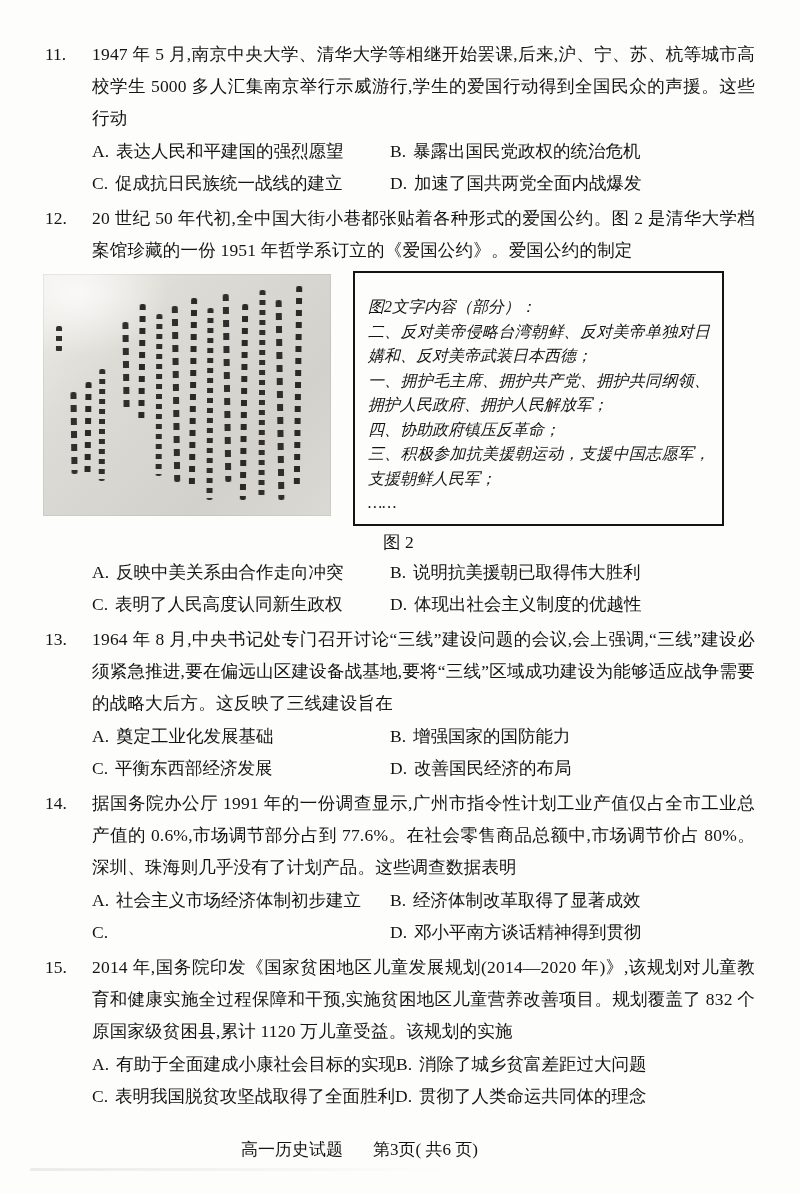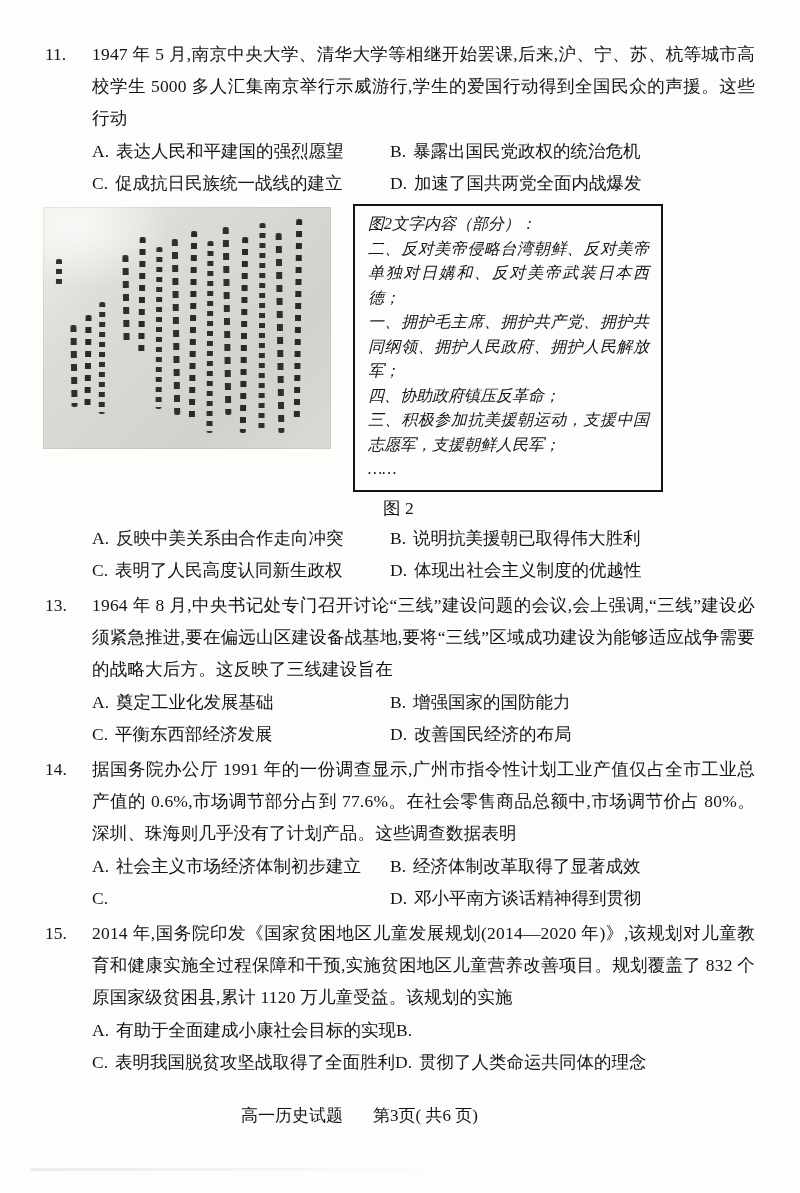--- a/index.html
+++ b/index.html
@@ -44,23 +44,23 @@
   .manuscript i{
     position:absolute;width:6px;border-radius:2px;
     filter:blur(.3px);display:block;
   }
   .v1{background-image:repeating-linear-gradient(180deg,rgba(28,26,23,.92) 0 6px,transparent 6px 12px);transform:rotate(.7deg)}
   .v2{background-image:repeating-linear-gradient(180deg,rgba(24,23,21,.88) 0 7px,transparent 7px 13px);transform:rotate(-.8deg)}
   .v3{background-image:repeating-linear-gradient(180deg,rgba(30,28,25,.9) 0 5px,transparent 5px 10px);transform:rotate(.3deg)}
 
   .fig-right{margin-left:22px;flex:none}
   .fig-box{
-    box-sizing:border-box;width:310px;min-height:238px;
+    box-sizing:border-box;width:371px;min-height:238px;
     border:2px solid #141414;
-    padding:6px 12px 8px 13px;
+    padding:22px 12px 8px 13px;
     font-style:italic;
     font-size:16px;line-height:24.5px;
     text-align:justify;
   }
   .fig-box p{margin:0}
   .fig-caption{margin:5px 0 0 30px;font-size:17.5px;line-height:22px}
 
   
   .page-footer{
     margin-top:26px;text-align:center;font-size:17px;line-height:24px;
@@ -103,20 +103,21 @@
             <span class="opt-label">D.</span>
             <span class="opt-text">加速了国共两党全面内战爆发</span>
           </span>
       </div>
     </div>
   </section>
 
   <section class="question">
     <div class="q-head">
       <span class="q-num">12.</span>
+      <p class="q-stem">20 世纪 50 年代初,全中国大街小巷都张贴着各种形式的爱国公约。图 2 是清华大学档案馆珍藏的一份 1951 年哲学系订立的《爱国公约》。爱国公约的制定</p>
     </div>
 
     <div class="figure-row">
       <div class="manuscript">
         <i class="v1" style="left:252px;top:12px;height:202px"></i>
         <i class="v2" style="left:234px;top:26px;height:200px"></i>
         <i class="v3" style="left:216px;top:16px;height:206px"></i>
         <i class="v1" style="left:198px;top:30px;height:196px"></i>
         <i class="v2" style="left:181px;top:20px;height:188px"></i>
         <i class="v3" style="left:164px;top:34px;height:192px"></i>
@@ -230,20 +231,21 @@
       <p class="q-stem">2014 年,国务院印发《国家贫困地区儿童发展规划(2014—2020 年)》,该规划对儿童教育和健康实施全过程保障和干预,实施贫困地区儿童营养改善项目。规划覆盖了 832 个原国家级贫困县,累计 1120 万儿童受益。该规划的实施</p>
     </div>
     <div class="q-options">
       <div class="opt-row">
         <span class="opt opt-a">
             <span class="opt-label">A.</span>
             <span class="opt-text">有助于全面建成小康社会目标的实现</span>
           </span>
         <span class="opt opt-b">
             <span class="opt-label">B.</span>
+            <span class="opt-text">消除了城乡贫富差距过大问题</span>
           </span>
       </div>
       <div class="opt-row">
         <span class="opt opt-a">
             <span class="opt-label">C.</span>
             <span class="opt-text">表明我国脱贫攻坚战取得了全面胜利</span>
           </span>
         <span class="opt opt-b">
             <span class="opt-label">D.</span>
             <span class="opt-text">贯彻了人类命运共同体的理念</span>

